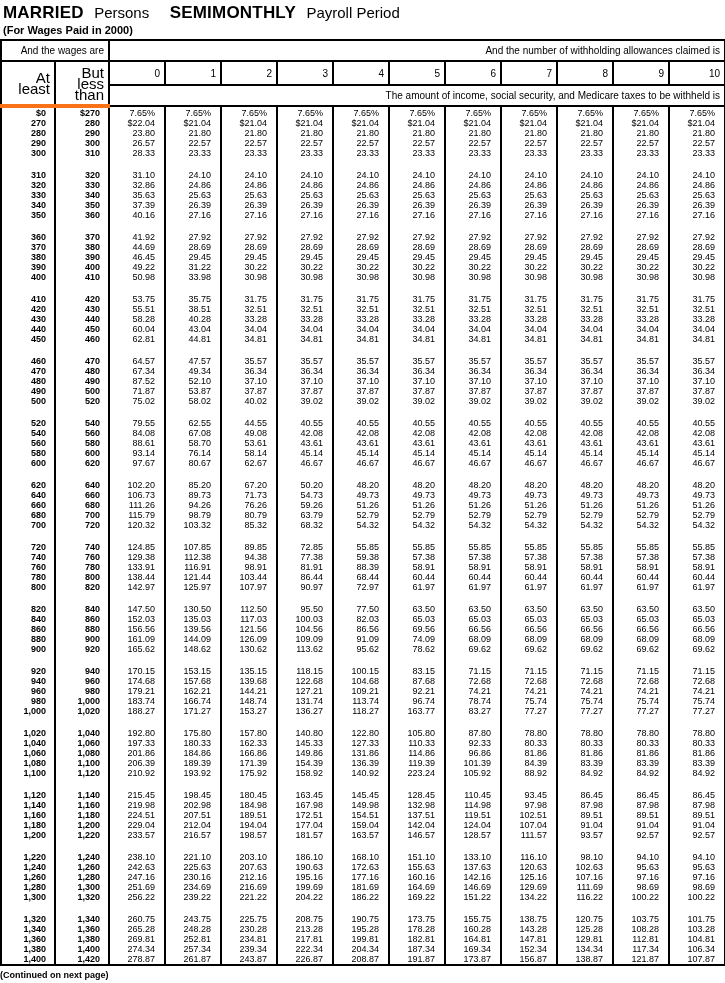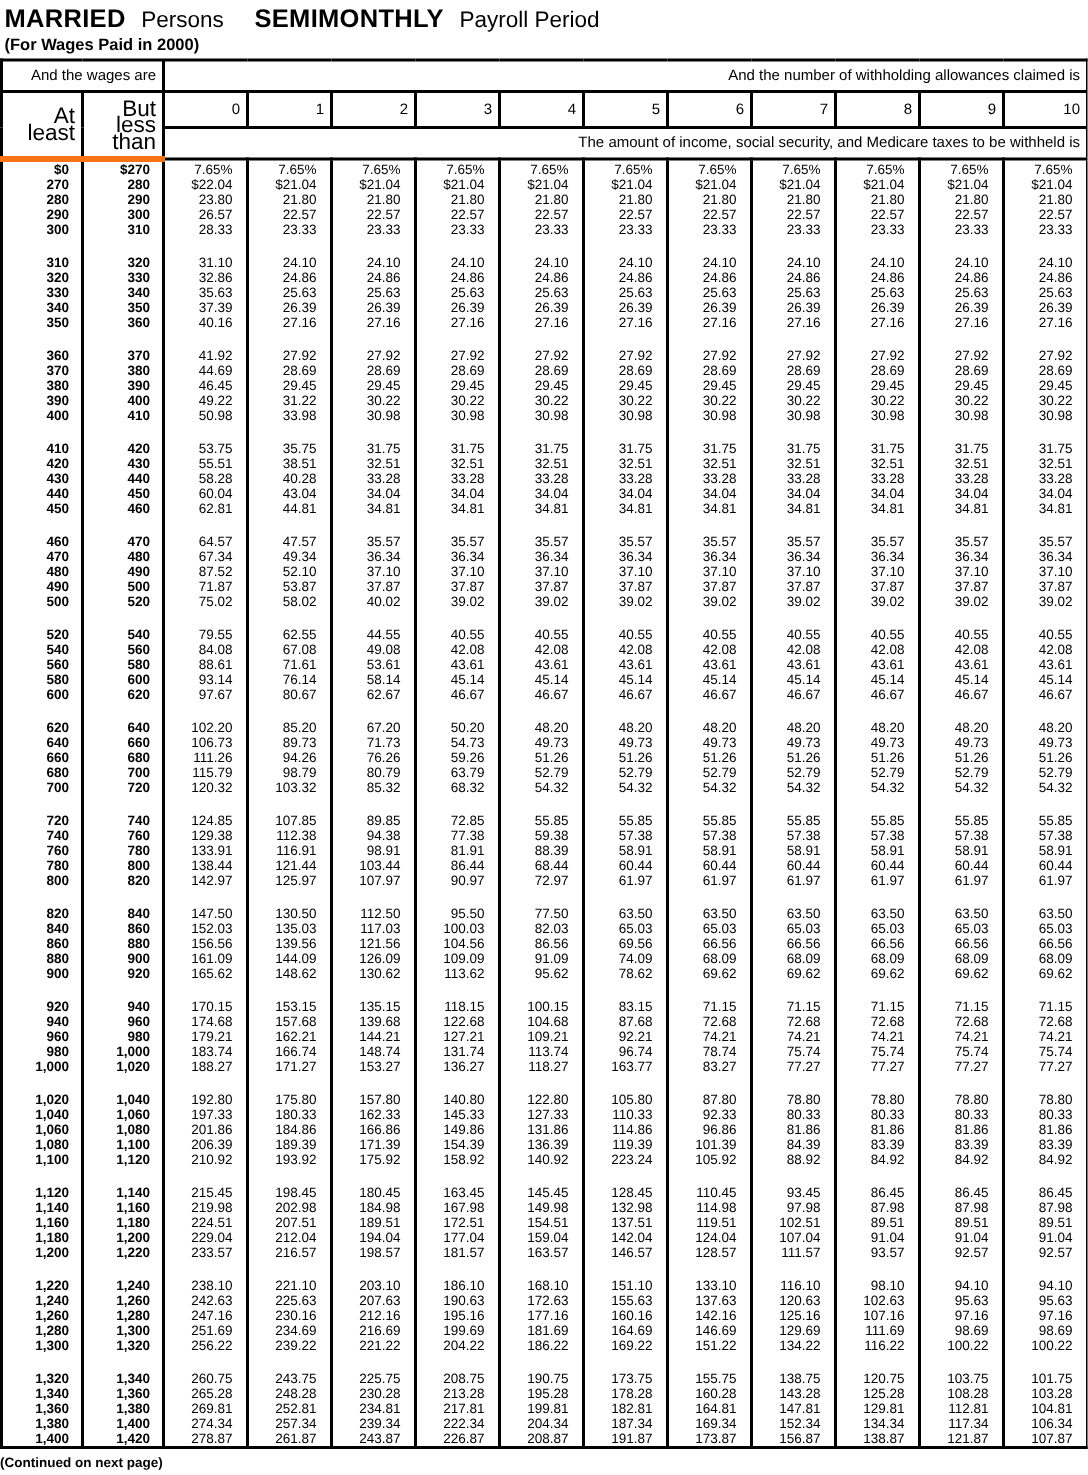--- a/index.html
+++ b/index.html
@@ -593,21 +593,21 @@
         <td class="amt">42.08</td>
         <td class="amt">42.08</td>
         <td class="amt">42.08</td>
         <td class="amt">42.08</td>
         <td class="amt">42.08</td>
       </tr>
       <tr>
         <td class="wage">560</td>
         <td class="wage">580</td>
         <td class="amt">88.61</td>
-        <td class="amt">71.61</td>
+        <td class="amt">58.70</td>
         <td class="amt">53.61</td>
         <td class="amt">43.61</td>
         <td class="amt">43.61</td>
         <td class="amt">43.61</td>
         <td class="amt">43.61</td>
         <td class="amt">43.61</td>
         <td class="amt">43.61</td>
         <td class="amt">43.61</td>
         <td class="amt">43.61</td>
       </tr>

